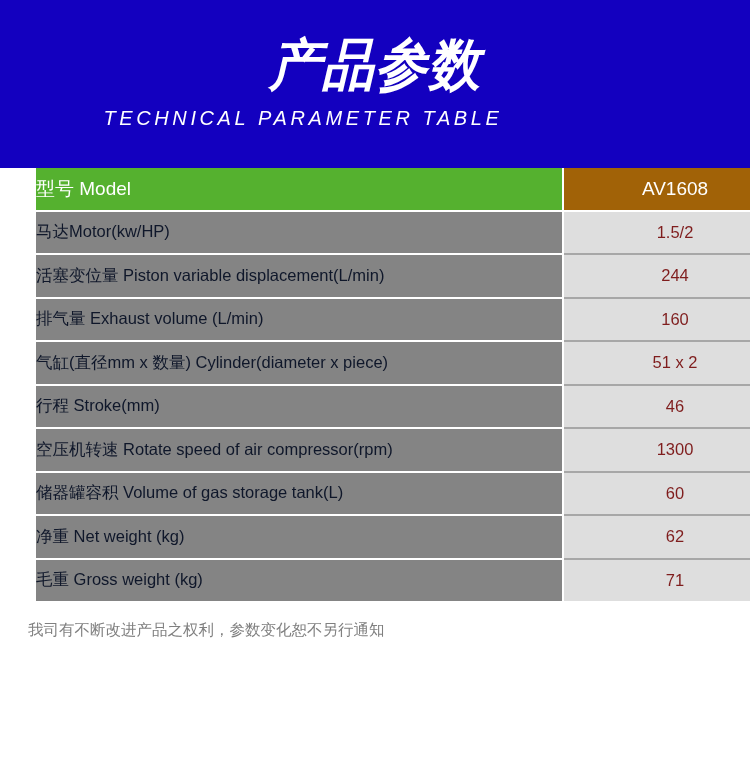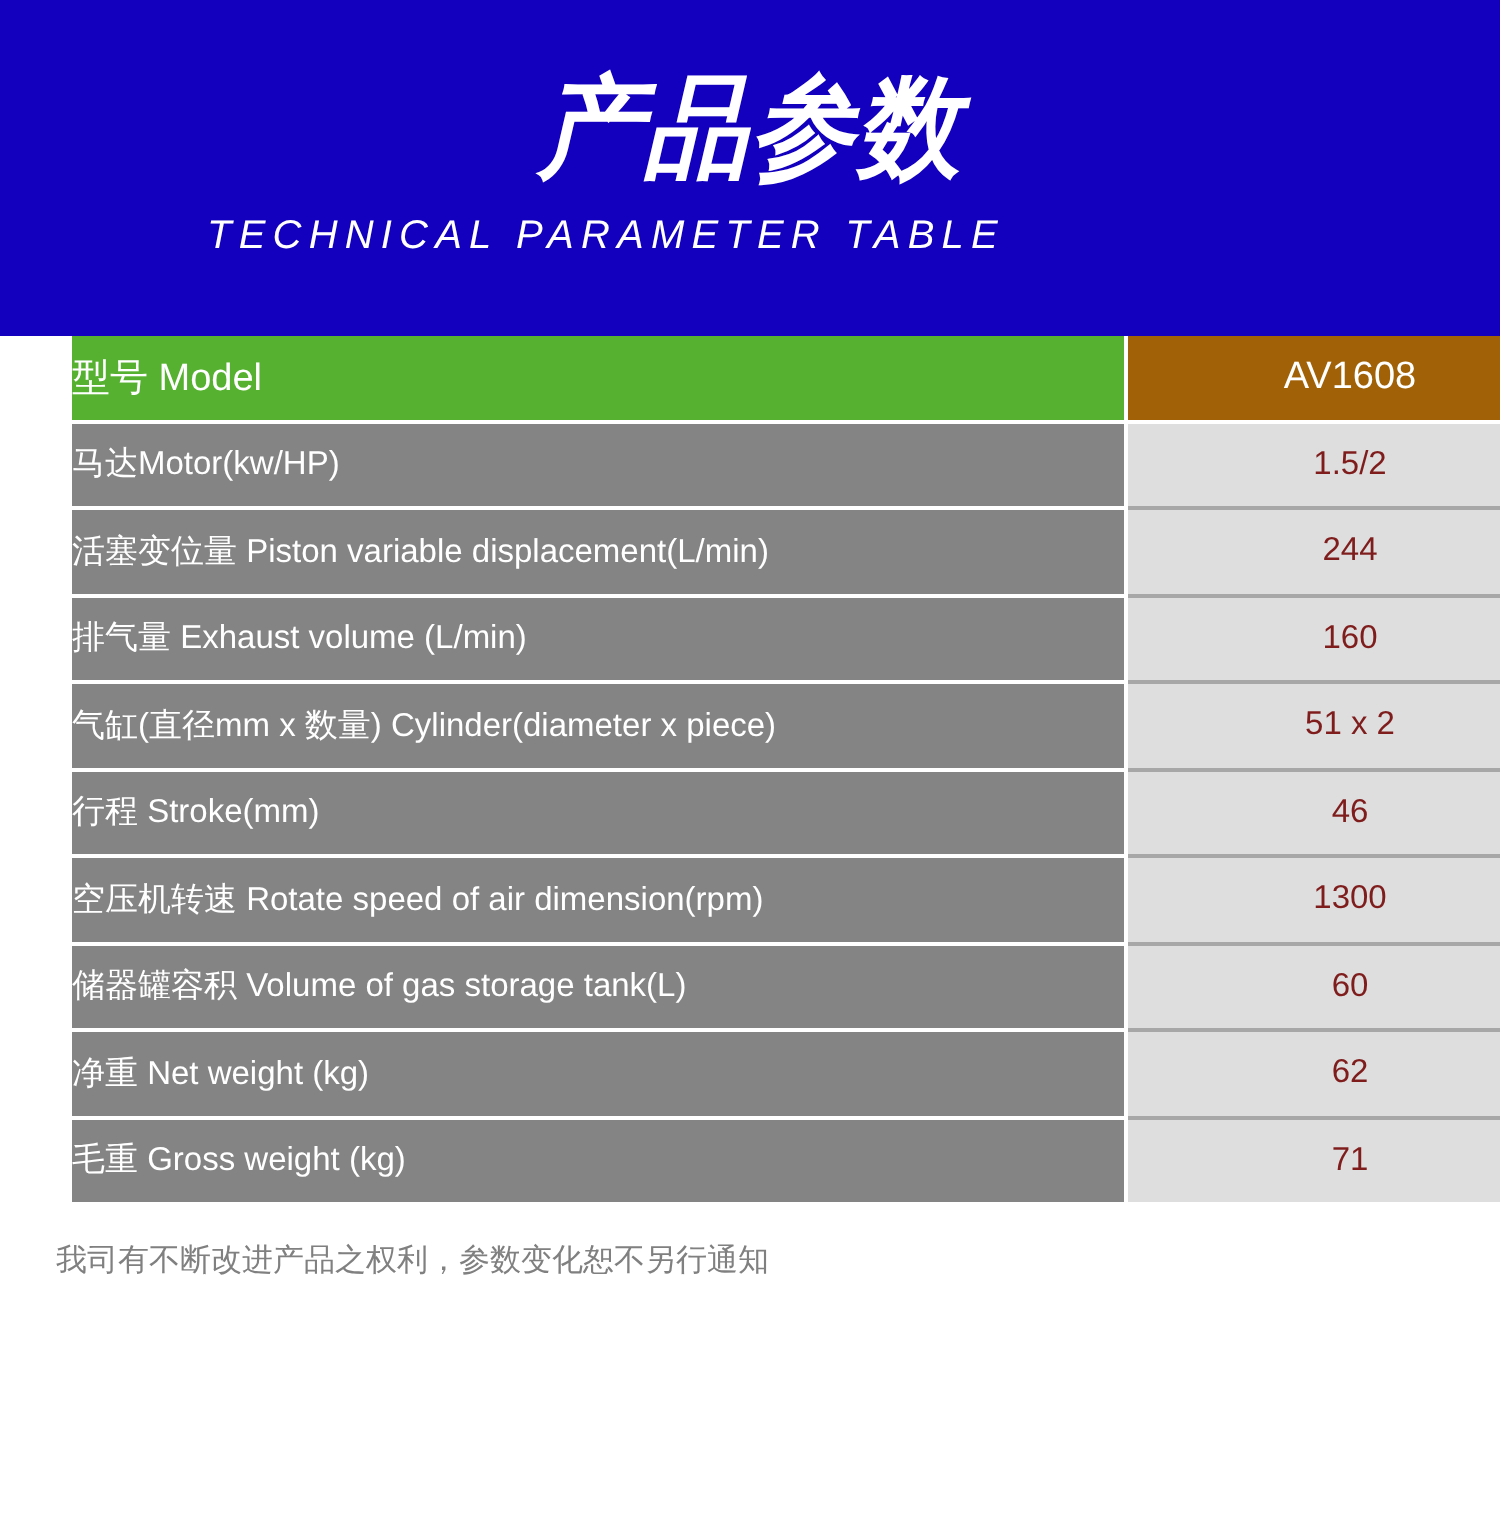--- a/index.html
+++ b/index.html
@@ -82,21 +82,21 @@
   .head-value {
     background: #a16207;
     color: #ffffff;
     text-align: center;
     font-size: 19px;
     border-bottom: 2px solid #ffffff;
   }
 
   .cell-label {
     background: #848484;
-    color: #ffffff;
+    color: #0f172a;
     text-align: left;
     padding-left: 28px;
     font-size: 16.5px;
     border-bottom: 2px solid #ffffff;
     border-right: 2px solid #ffffff;
     white-space: nowrap;
   }
   .cell-value {
     background: #dedede;
     color: #7f1d1d;
@@ -152,21 +152,21 @@
       </tr>
       <tr>
         <td class="cell-label">气缸(直径mm x 数量) Cylinder(diameter x piece)</td>
         <td class="cell-value">51 x 2</td>
       </tr>
       <tr>
         <td class="cell-label">行程 Stroke(mm)</td>
         <td class="cell-value">46</td>
       </tr>
       <tr>
-        <td class="cell-label">空压机转速 Rotate speed of air dimension(rpm)</td>
+        <td class="cell-label">空压机转速 Rotate speed of air compressor(rpm)</td>
         <td class="cell-value">1300</td>
       </tr>
       <tr>
         <td class="cell-label">储器罐容积 Volume of gas storage tank(L)</td>
         <td class="cell-value">60</td>
       </tr>
       <tr>
         <td class="cell-label">净重 Net weight (kg)</td>
         <td class="cell-value">62</td>
       </tr>

